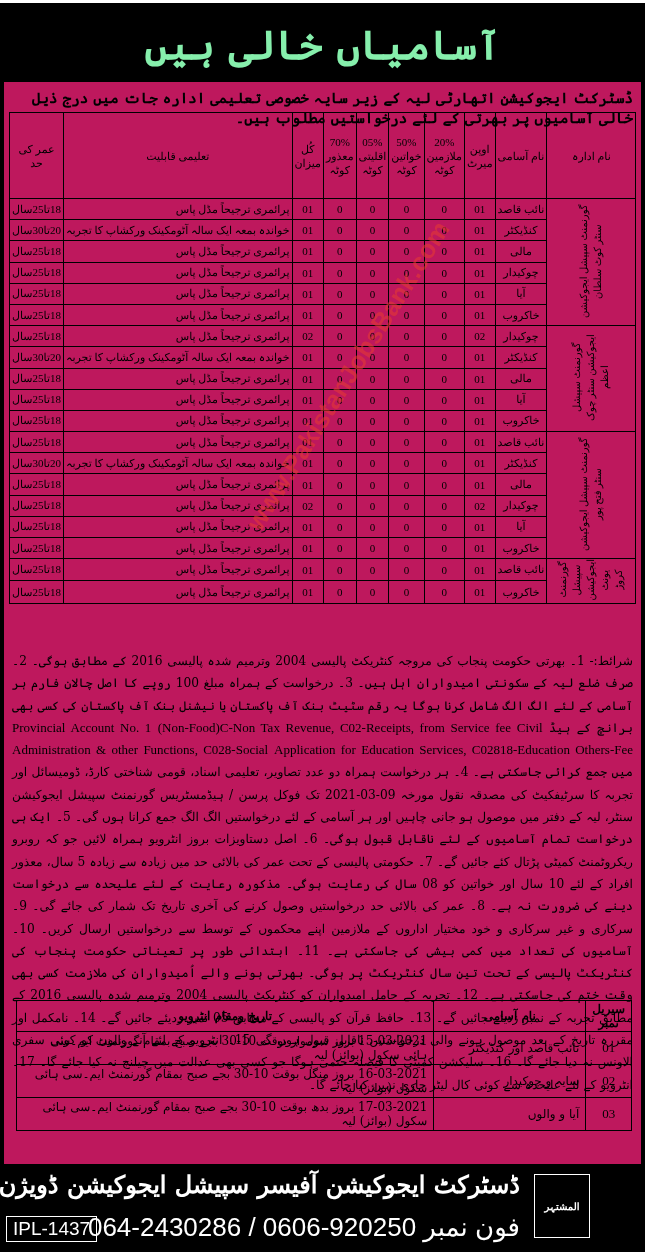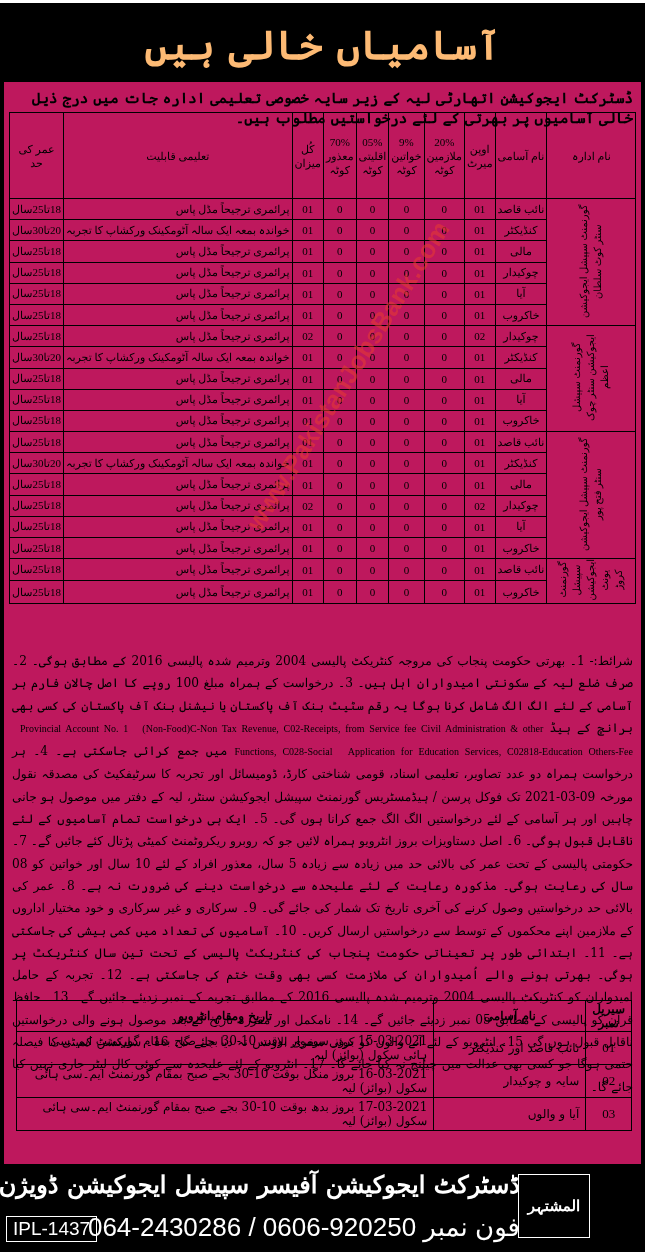--- a/index.html
+++ b/index.html
@@ -7,21 +7,21 @@
     width: 645px; height: 1252px; background: #000; overflow: hidden;
     font-family: "DejaVu Sans", sans-serif; color: #000;
   }
   .page { position: relative; width: 645px; height: 1252px; background: #000; }
   .header-band {
     position: absolute; left: 0; top: 0; width: 645px; height: 82px; background: #000;
     border-top: 3px solid #fff;
   }
   .title {
     position: absolute; left: 0; right: 0; top: 18px; text-align: center;
-    color: #fdba74; font-size: 40px; font-weight: bold; direction: rtl;
+    color: #86efac; font-size: 40px; font-weight: bold; direction: rtl;
     font-family: "DejaVu Serif", serif;
   }
   .sheet {
     position: absolute; left: 4px; top: 82px; width: 637px; height: 1082px; background: #be185d;
   }
   .intro {
     position: absolute; left: 6px; right: 8px; top: 6px; direction: rtl; text-align: right;
     font-size: 14.5px; font-weight: bold; line-height: 20px; font-family: "DejaVu Serif", serif;
   }
   table { border-collapse: collapse; position: absolute; }
@@ -47,36 +47,36 @@
     display: inline-block; writing-mode: vertical-rl; transform: rotate(180deg);
     font-size: 10px; line-height: 14px; white-space: normal; max-height: 125px;
   }
   .qual { font-size: 9px; text-align: right !important; direction: rtl; white-space: nowrap; }
   .age { font-size: 10px; white-space: nowrap; }
   .post { font-size: 9.5px; white-space: nowrap; }
   .conditions {
     position: absolute; left: 8px; right: 8px; top: 568px; direction: rtl; text-align: justify;
     font-size: 12.2px; line-height: 22.3px; font-family: "DejaVu Serif", serif;
   }
-  .conditions .ltr { direction: ltr; unicode-bidi: embed; font-family: "Liberation Serif", serif; font-size: 10px; margin-left: 8px; }
+  .conditions .ltr { direction: ltr; unicode-bidi: embed; font-family: "Liberation Serif", serif; font-size: 13px; }
   .interview-table { left: 12px; top: 918px; width: 616px; direction: rtl; }
   .interview-table th, .interview-table td {
     border: 1px solid #000; font-size: 12px; height: 33px; padding: 0 6px;
     font-family: "DejaVu Serif", serif;
   }
   .interview-table th { font-weight: bold; height: 31px; }
   .interview-table td.sn { width: 42px; text-align: center; font-family: "Liberation Serif", serif; font-size: 13px; }
   .interview-table td.pn { width: 152px; text-align: right; }
   .interview-table td.sched { text-align: right; }
   .footer {
     position: absolute; left: 0; top: 1164px; width: 645px; height: 88px; background: #000; color: #fff;
   }
   .advertiser-box {
-    position: absolute; right: 55px; top: 10px; width: 72px; height: 64px; border: 1px solid #fff;
-    display: flex; align-items: center; justify-content: center; font-size: 15px; font-weight: bold;
+    position: absolute; right: 55px; top: 10px; width: 56px; height: 64px; border: 1px solid #fff;
+    display: flex; align-items: center; justify-content: center; font-size: 10px; font-weight: bold;
     font-family: "DejaVu Serif", serif;
   }
   .office-name {
     position: absolute; right: 125px; top: 6px; font-size: 24px; direction: rtl; font-weight: bold;
     font-family: "DejaVu Serif", serif; white-space: nowrap;
   }
   .phone-line {
     position: absolute; right: 125px; top: 48px; font-size: 26px; direction: rtl; white-space: nowrap;
     font-family: "Liberation Sans", sans-serif;
   }
@@ -102,21 +102,21 @@
   <div class="sheet">
     <div class="intro">ڈسٹرکٹ ایجوکیشن اتھارٹی لیہ کے زیر سایہ خصوصی تعلیمی ادارہ جات میں درج ذیل خالی آسامیوں پر بھرتی کے لئے درخواستیں مطلوب ہیں۔</div>
 
     <table class="main-table">
       <thead>
         <tr>
           <th class="col-inst">نام ادارہ</th>
           <th class="col-post">نام آسامی</th>
           <th class="col-open">اوپن میرٹ</th>
           <th class="col-q20">20% ملازمین کوٹہ</th>
-          <th class="col-q15">9% خواتین کوٹہ</th>
+          <th class="col-q15">50% خواتین کوٹہ</th>
           <th class="col-q05">05% اقلیتی کوٹہ</th>
           <th class="col-q03">70% معذور کوٹہ</th>
           <th class="col-total">کُل میزان</th>
           <th class="col-qual">تعلیمی قابلیت</th>
           <th class="col-age">عمر کی حد</th>
         </tr>
       </thead>
       <tbody id="vacancy-body">
           <tr>
             <td class="inst-cell" rowspan="6"><span class="inst-text">گورنمنٹ سپیشل ایجوکیشن سنٹر کوٹ سلطان</span></td>

